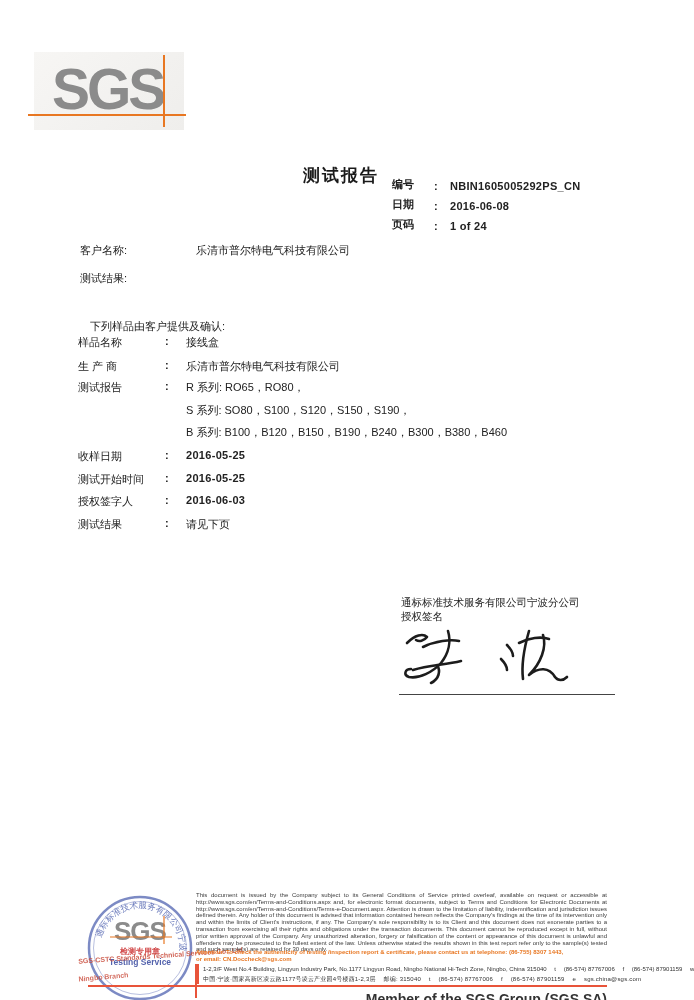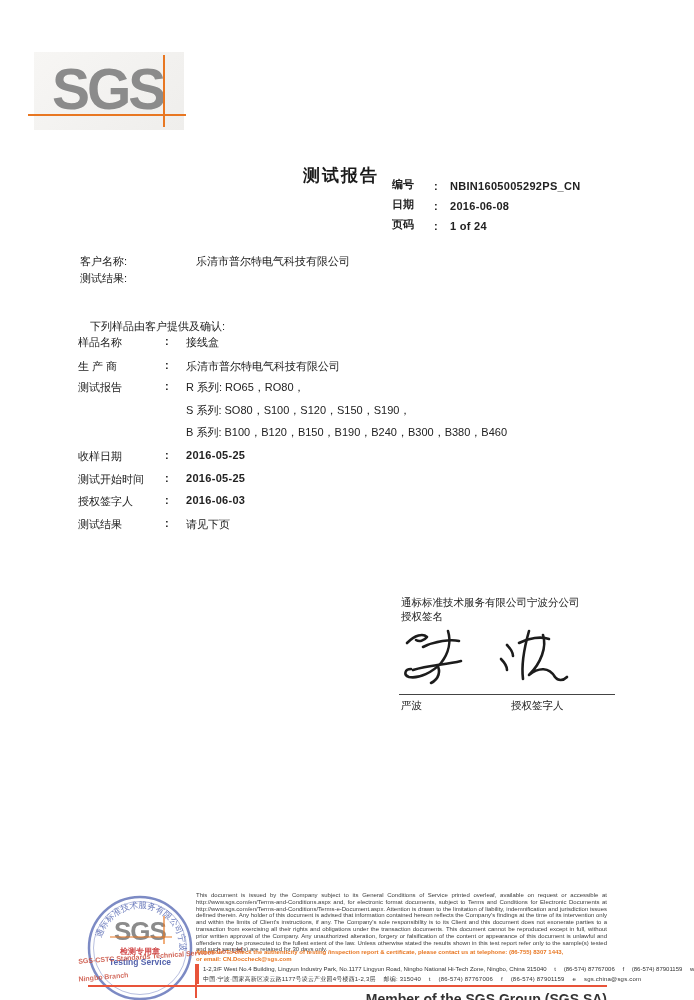--- a/index.html
+++ b/index.html
@@ -83,21 +83,21 @@
       <span class="meta-colon">:</span>
       <span class="meta-value">2016-06-08</span>
     </div>
     <div class="meta-row">
       <span class="meta-label">页码</span>
       <span class="meta-colon">:</span>
       <span class="meta-value">1 of 24</span>
     </div>
   </div>
 
-  <div class="client-row" style="top:246px;">
+  <div class="client-row" style="top:235px;">
     <span class="client-label">客户名称:</span>
     <span class="client-value">乐清市普尔特电气科技有限公司</span>
   </div>
   <div class="client-row" style="top:263px;">
     <span class="client-label">测试结果:</span>
   </div>
 
   <div class="intro">下列样品由客户提供及确认:</div>
 
   <div class="srow" style="left:78px; top:327px;">
@@ -153,24 +153,20 @@
         <path d="M12,45 C28,40 44,40 60,36"></path>
         <path d="M36,40 C40,46 38,54 30,58"></path>
         <path d="M106,20 C110,24 112,28 112,31"></path>
         <path d="M100,34 C104,38 106,42 106,45"></path>
         <path d="M128,6 C124,20 120,38 122,54"></path>
         <path d="M118,18 C128,13 140,11 148,14"></path>
         <path d="M142,10 C146,22 140,38 128,50 C138,42 148,42 154,52 C157,56 162,56 166,52"></path>
       </g>
     </svg>
     <div class="sig-line"></div>
-    <div class="sig-names">
-      <span class="sig-name">严波</span>
-      <span class="sig-role">授权签字人</span>
-    </div>
   </div>
 
   <div class="footer">
 
     <div class="stamp">
       <svg width="112" height="108" viewBox="0 0 112 108">
         <circle cx="56" cy="54" r="51" fill="none" stroke="rgba(91,109,181,0.8)" stroke-width="2.5"></circle>
         <circle cx="56" cy="54" r="46.5" fill="none" stroke="rgba(91,109,181,0.55)" stroke-width="0.8"></circle>
         <defs>
           <path id="arcTop" d="M 56,54 m -40,0 a 40,40 0 1,1 80,0"></path>

